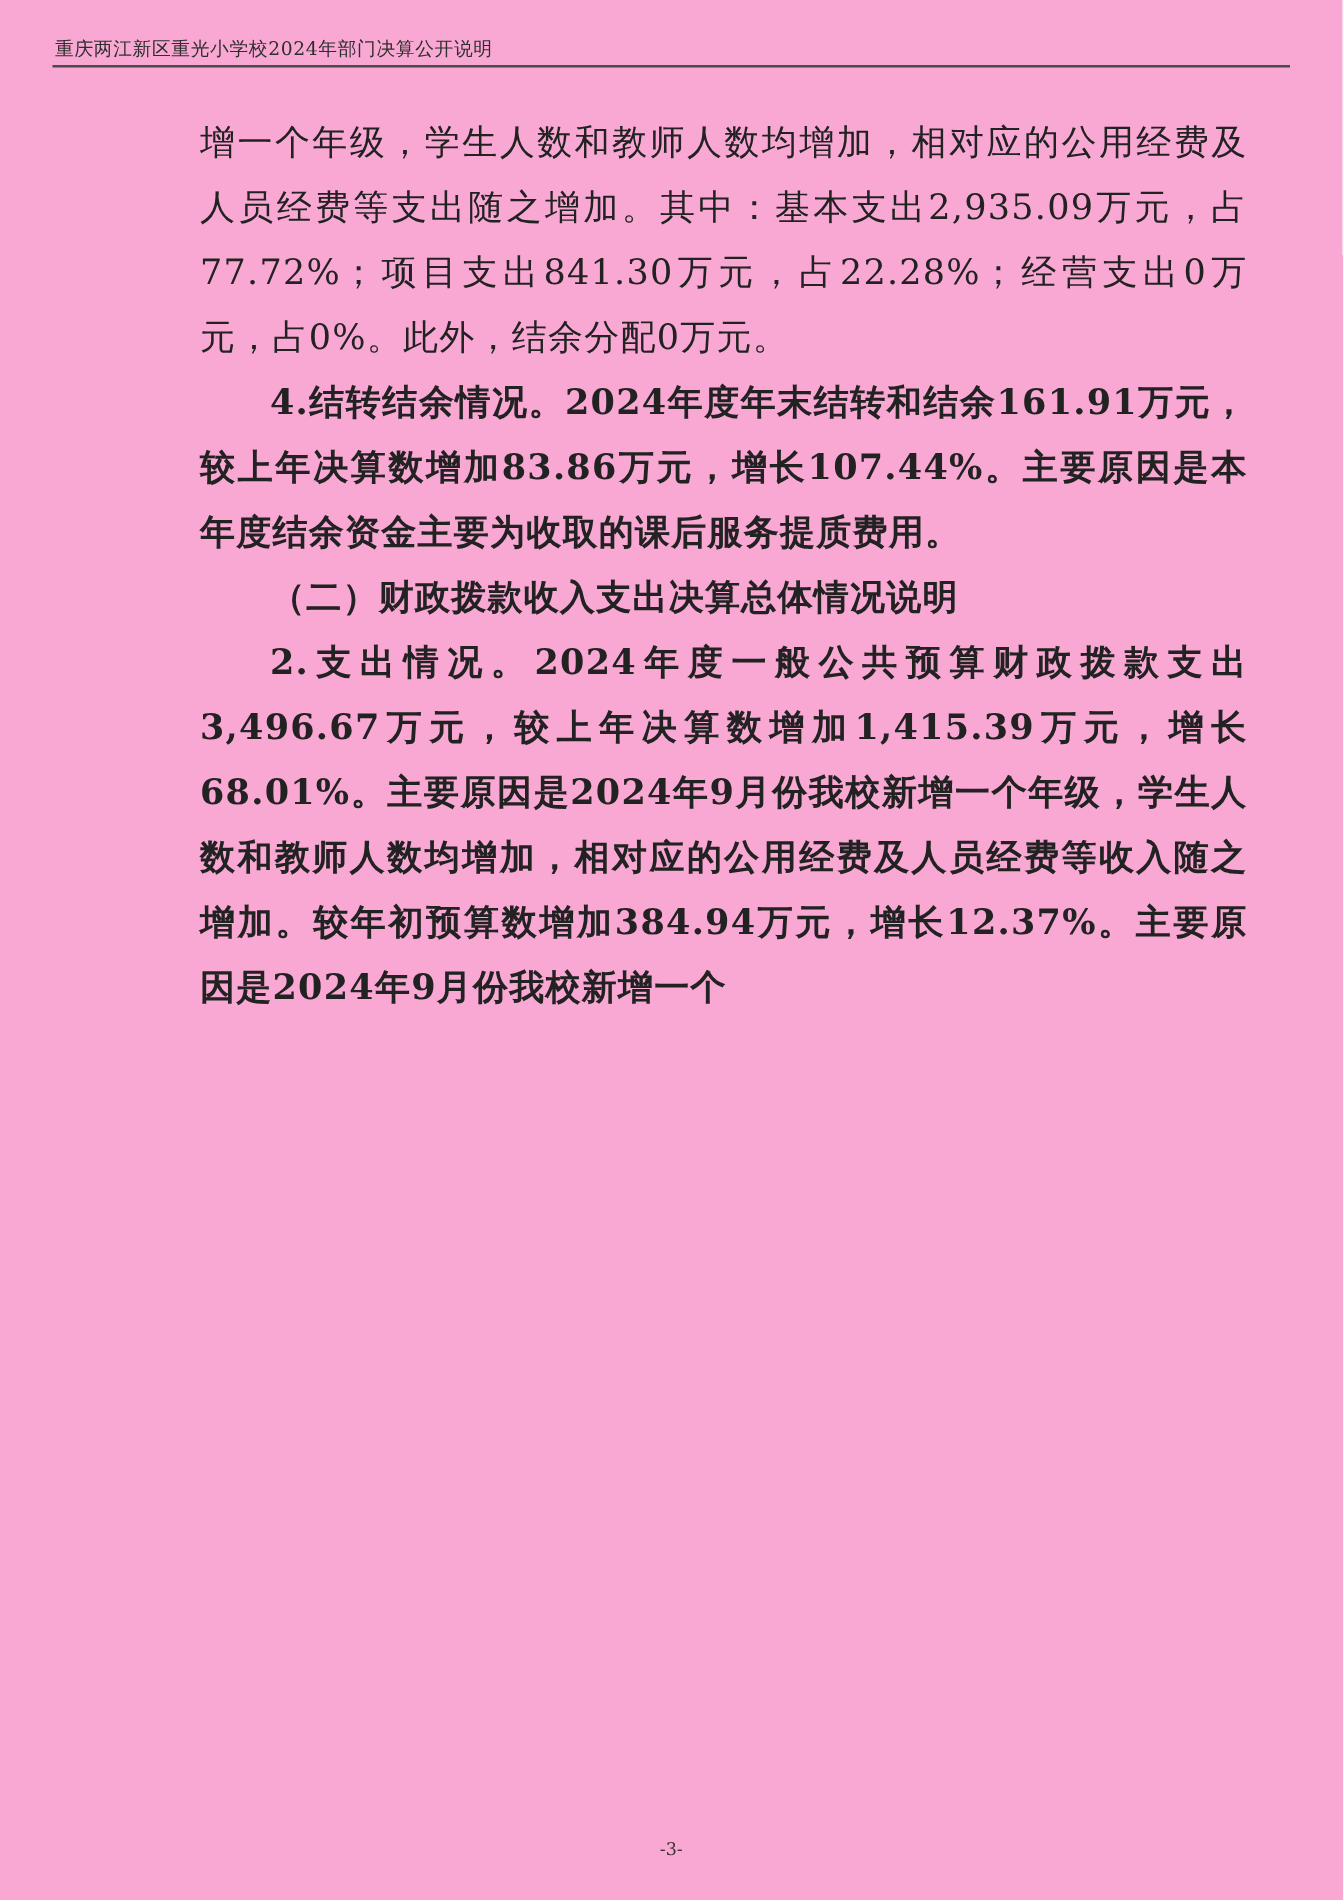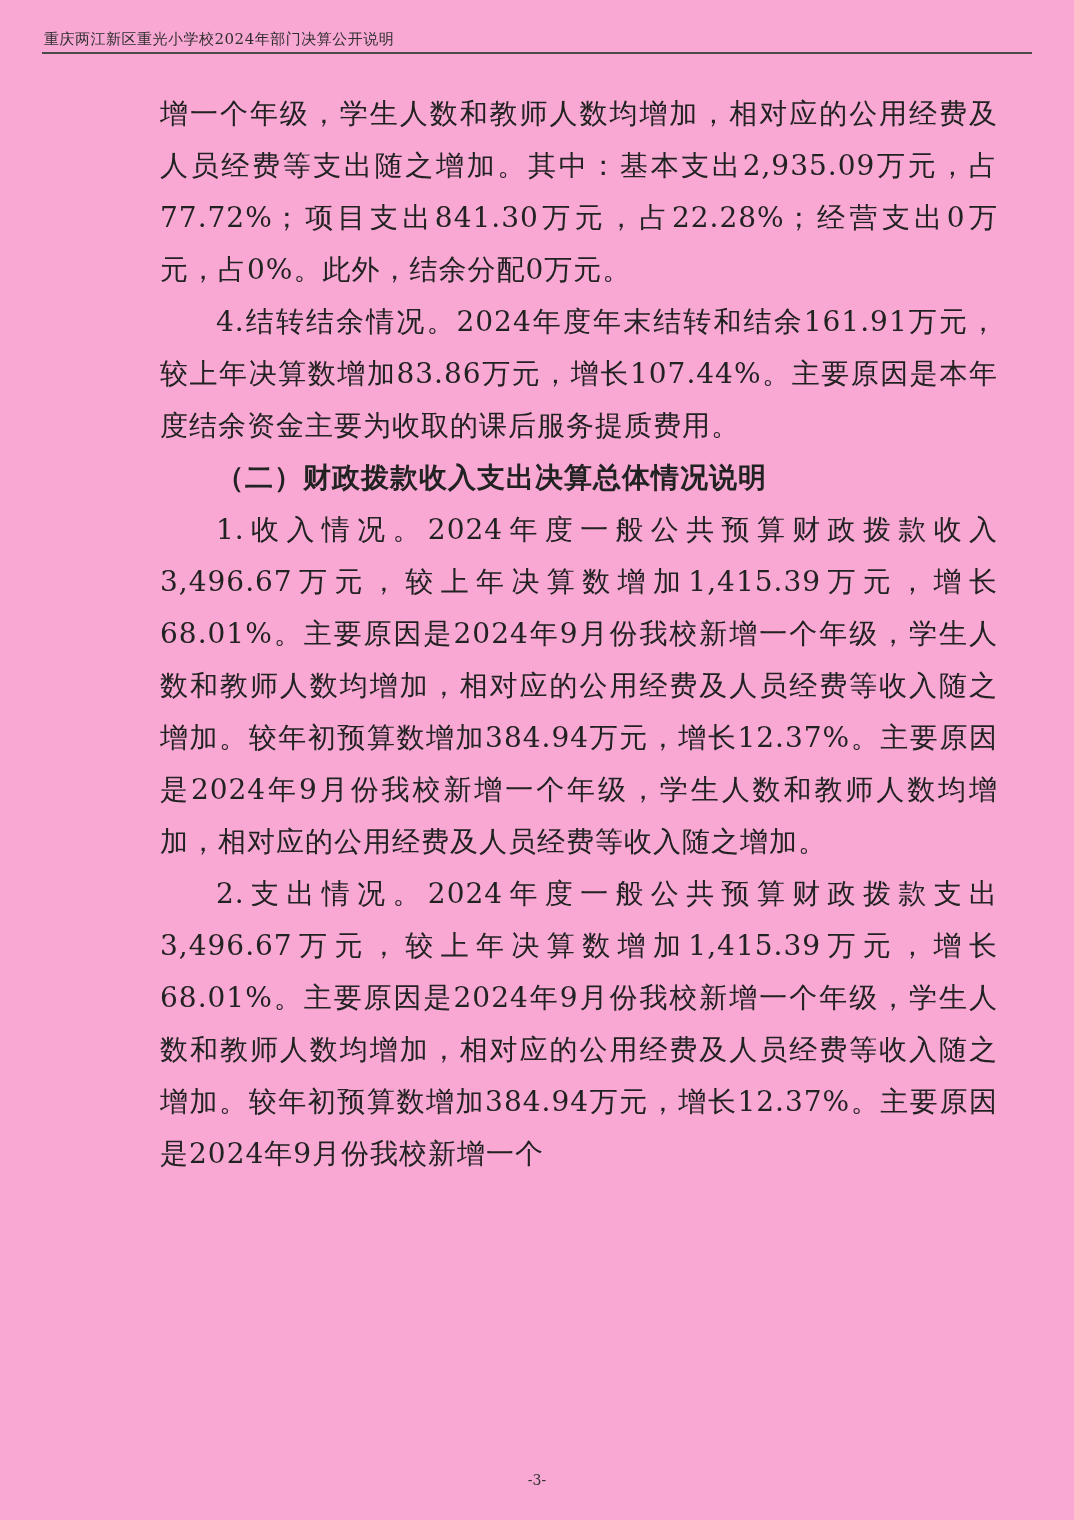--- a/index.html
+++ b/index.html
@@ -44,20 +44,21 @@
     text-align: justify;
     text-justify: inter-character;
     margin-left: 40px;
   }
   .content p {
     margin: 0;
     padding: 0;
   }
   .content p.indent {
     text-indent: 2em;
+    font-weight: bold;
   }
   .content p.heading {
     font-weight: bold;
   }
   .page-footer {
     position: absolute;
     left: 0;
     top: 1472px;
     width: 100%;
     text-align: center;
@@ -73,21 +74,20 @@
   <div class="page-header">
     <span>重庆两江新区重光小学校2024年部门决算公开说明</span>
   </div>
 
   <div class="header-rule"></div>
 
   <div class="content">
       <p class="body">增一个年级，学生人数和教师人数均增加，相对应的公用经费及人员经费等支出随之增加。其中：基本支出2,935.09万元，占77.72%；项目支出841.30万元，占22.28%；经营支出0万元，占0%。此外，结余分配0万元。</p>
       <p class="body indent">4.结转结余情况。2024年度年末结转和结余161.91万元，较上年决算数增加83.86万元，增长107.44%。主要原因是本年度结余资金主要为收取的课后服务提质费用。</p>
       <p class="heading indent">（二）财政拨款收入支出决算总体情况说明</p>
-      <p class="body indent">1.收入情况。2024年度一般公共预算财政拨款收入3,496.67万元，较上年决算数增加1,415.39万元，增长68.01%。主要原因是2024年9月份我校新增一个年级，学生人数和教师人数均增加，相对应的公用经费及人员经费等收入随之增加。较年初预算数增加384.94万元，增长12.37%。主要原因是2024年9月份我校新增一个年级，学生人数和教师人数均增加，相对应的公用经费及人员经费等收入随之增加。</p>
       <p class="body indent">2.支出情况。2024年度一般公共预算财政拨款支出3,496.67万元，较上年决算数增加1,415.39万元，增长68.01%。主要原因是2024年9月份我校新增一个年级，学生人数和教师人数均增加，相对应的公用经费及人员经费等收入随之增加。较年初预算数增加384.94万元，增长12.37%。主要原因是2024年9月份我校新增一个</p>
     </div>
 
   <div class="page-footer">
     <span>-3-</span>
   </div>
 
 </div>
 
 </body></html>

